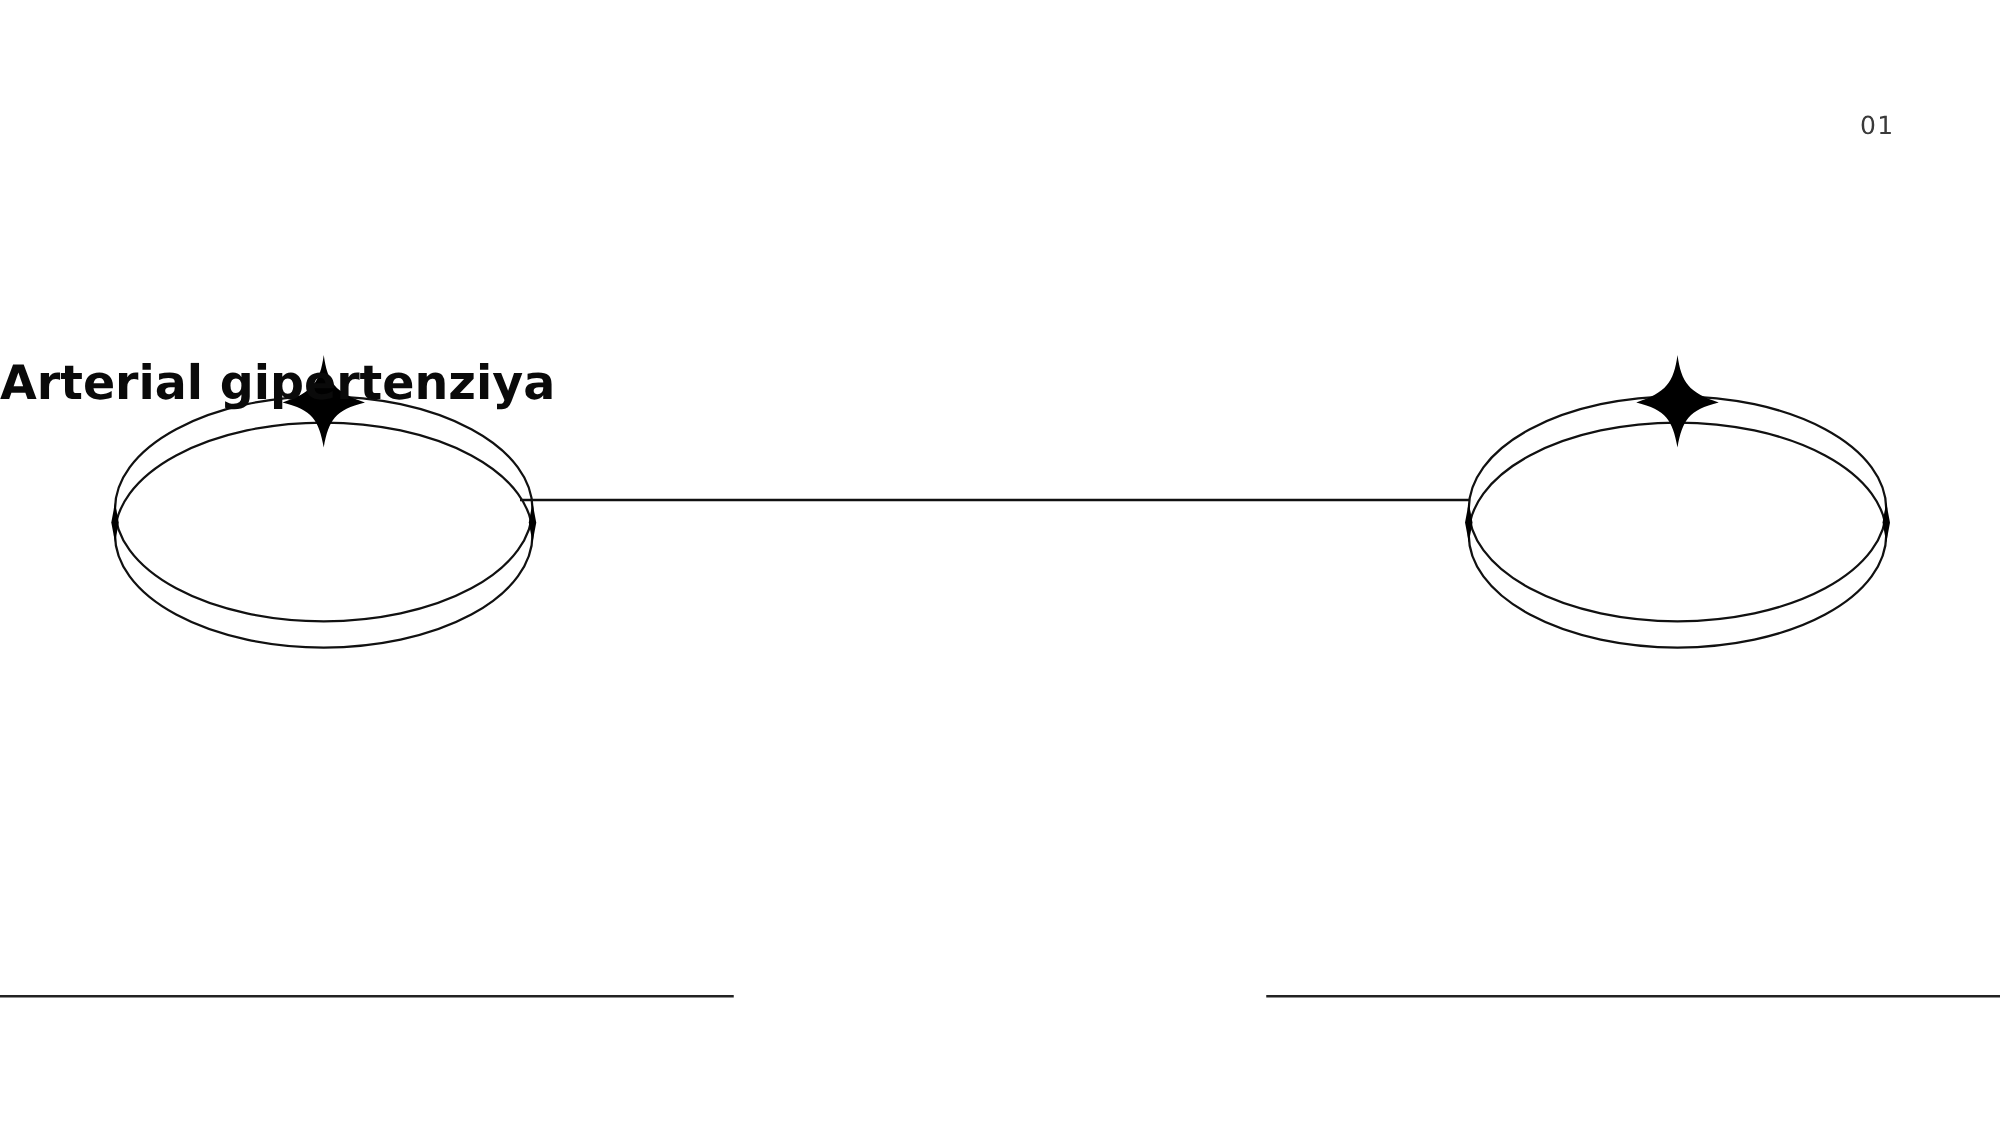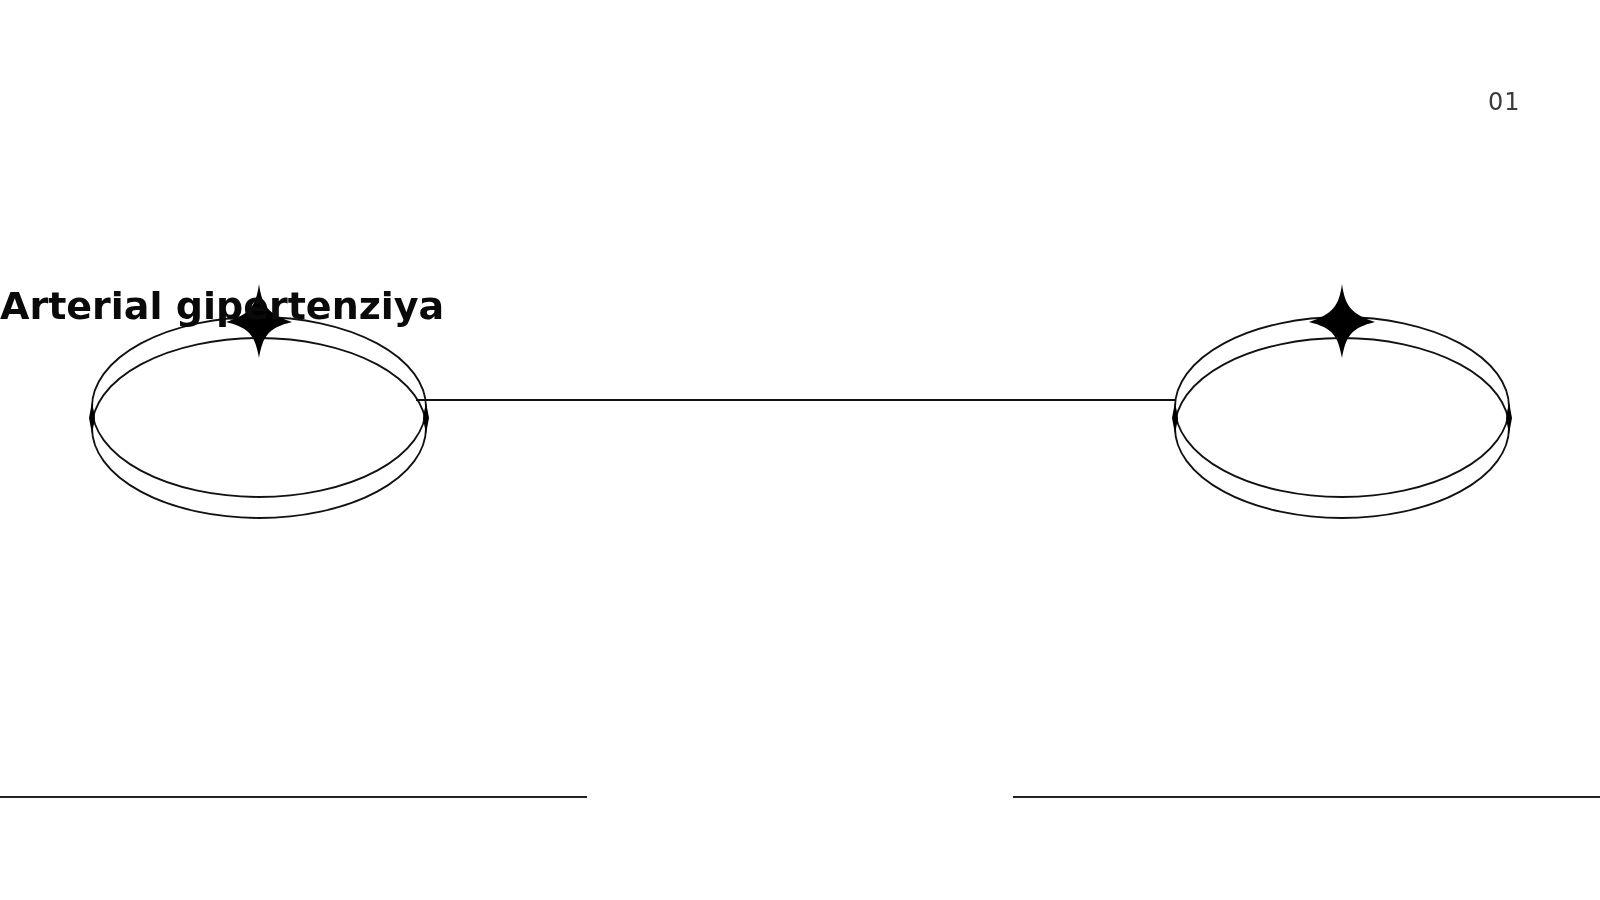--- a/index.html
+++ b/index.html
@@ -1,18 +1,18 @@
 <!DOCTYPE html>
 <html><head>
 <meta charset="utf-8">
 <style>
   html,body{margin:0;padding:0;background:#ffffff;}
   body{width:1600px;height:900px;position:relative;overflow:hidden;font-family:"DejaVu Sans","Liberation Sans",sans-serif;}
   .slide{position:absolute;left:0;top:0;width:1600px;height:900px;background:#ffffff;}
-  .page-num{position:absolute;left:1488px;top:88px;font-family:"DejaVu Sans",sans-serif;font-size:24px;color:#3a3a3a;letter-spacing:1px;}
+  .page-num{position:absolute;left:1488px;top:88px;font-family:"DejaVu Sans",sans-serif;font-size:20px;color:#3a3a3a;letter-spacing:1px;}
   .title{position:absolute;left:0;width:1600px;top:284px;font-family:"DejaVu Sans",sans-serif;font-weight:bold;font-size:38px;color:#0a0a0a;letter-spacing:0px;}
   svg.art{position:absolute;left:0;top:0;}
 </style>
 </head>
 <body>
 
 <div class="slide">
 
   <svg class="art" width="1600" height="900" viewBox="0 0 1600 900">
 

